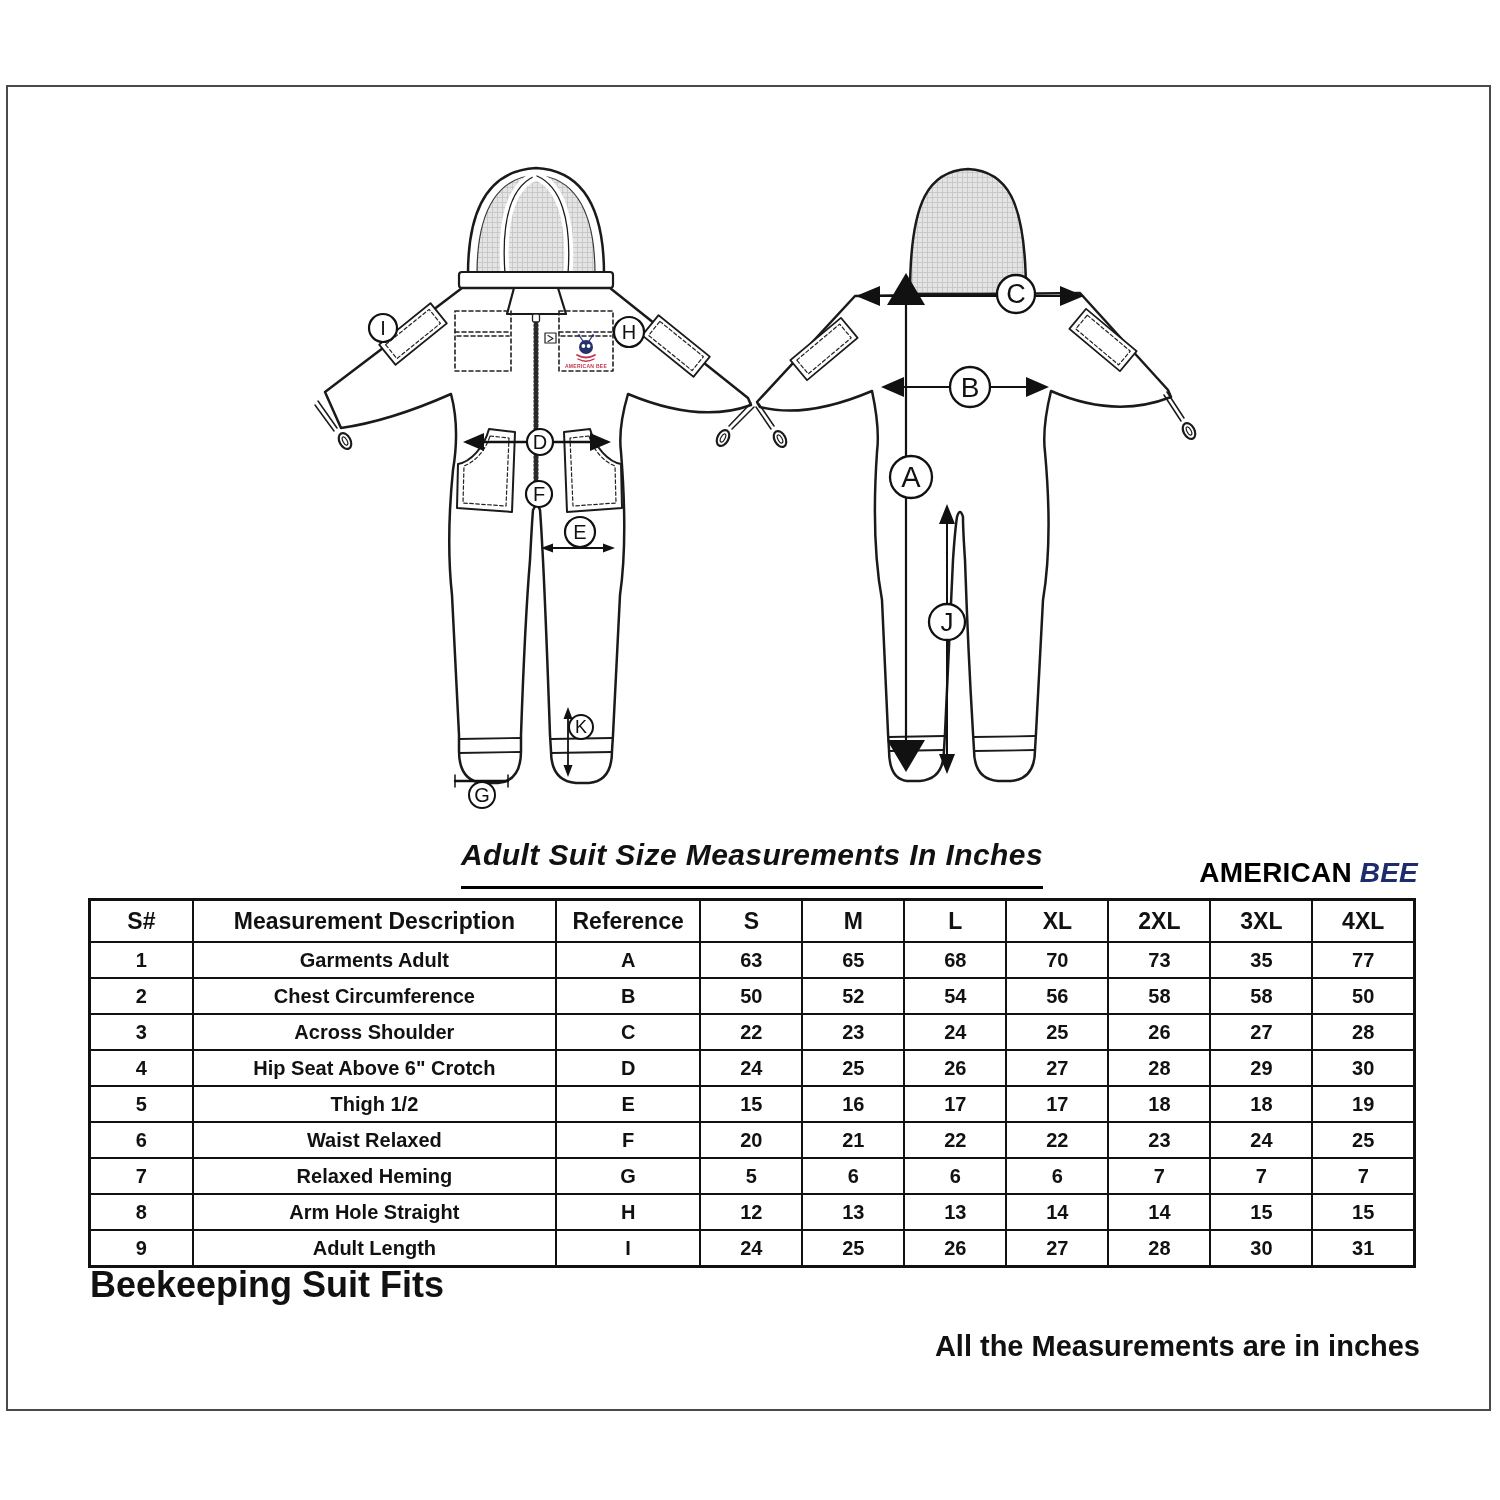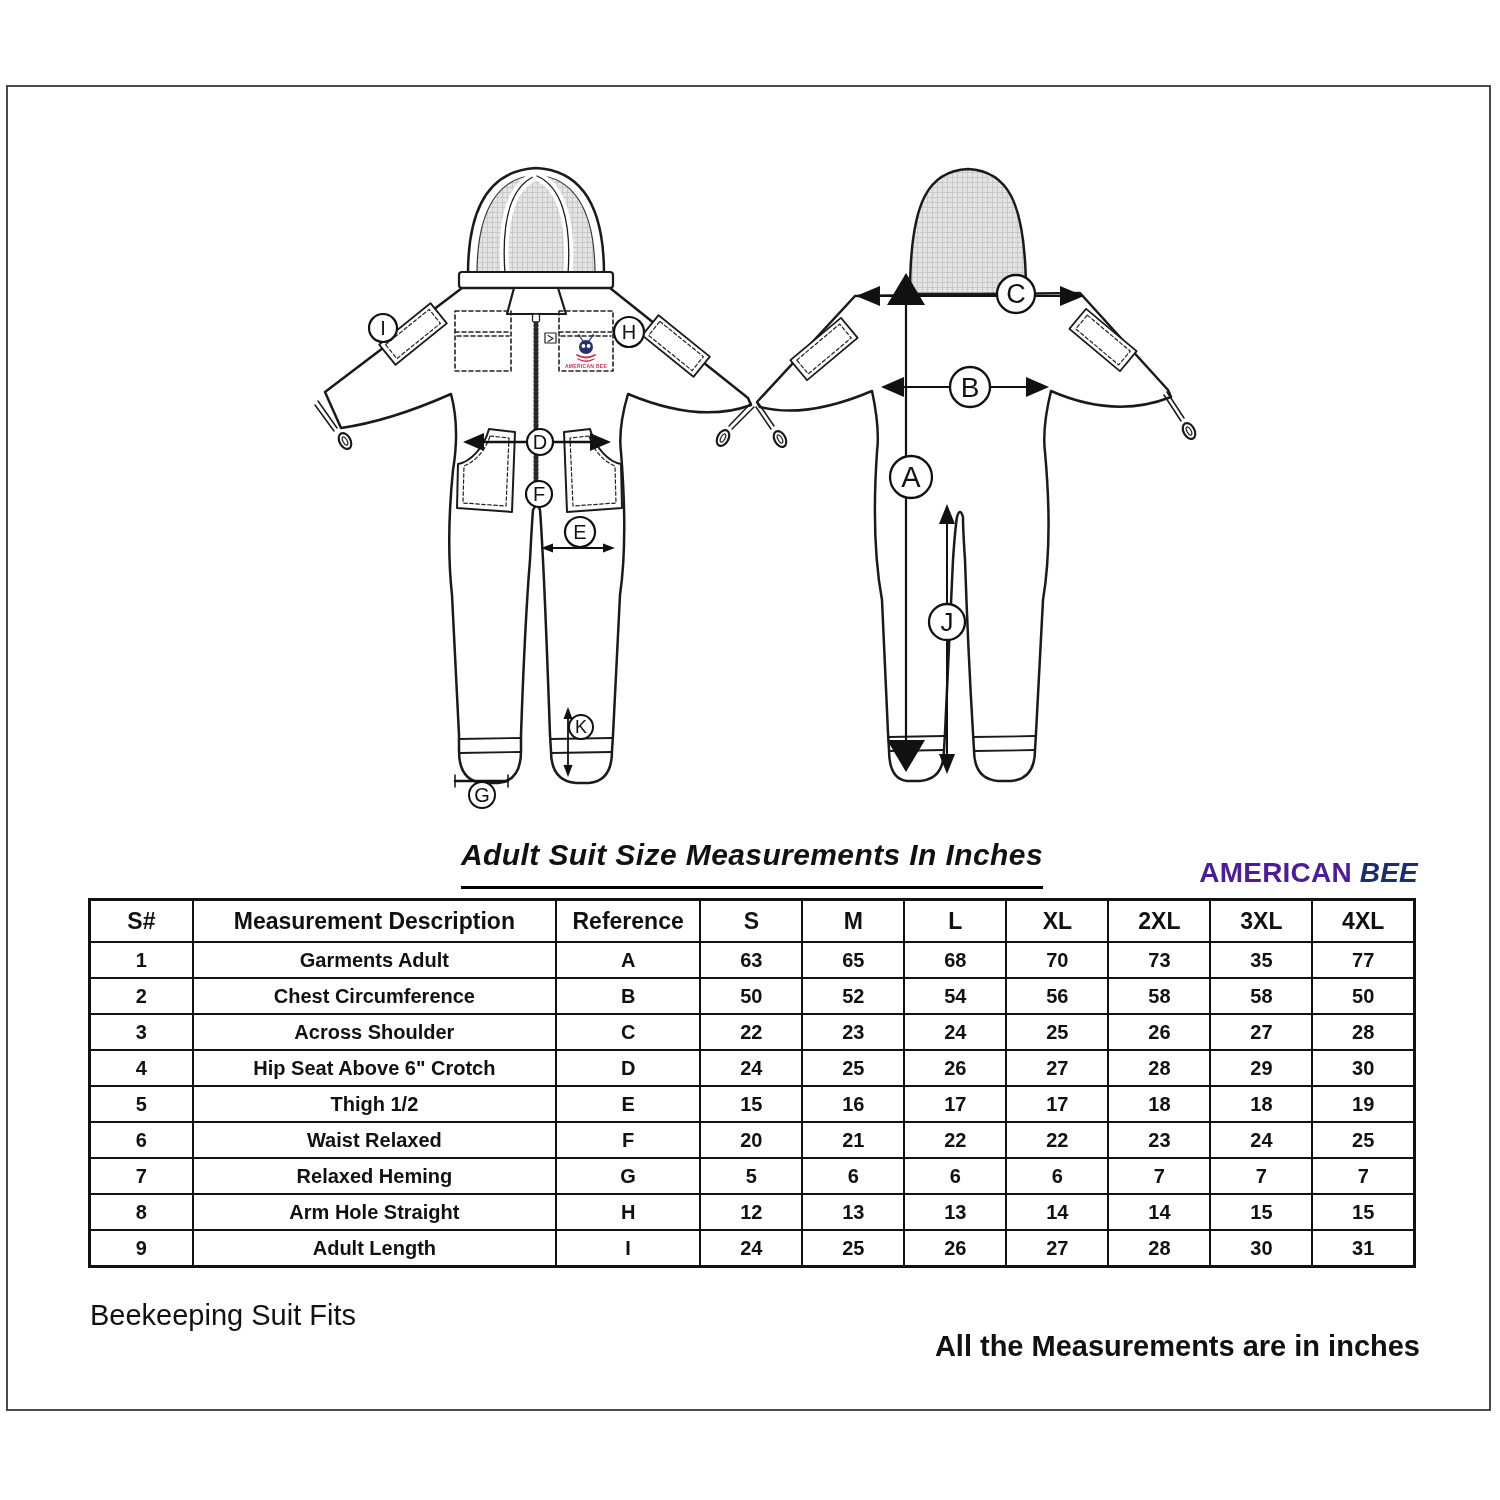--- a/index.html
+++ b/index.html
@@ -12,21 +12,21 @@
   .title-wrap{position:absolute;left:88px;top:838px;width:1328px;text-align:center;}
   .title-wrap span{font-size:30px;font-weight:bold;letter-spacing:.4px;border-bottom:3px solid #000;padding-bottom:15px;font-style:italic;}
   .brand{position:absolute;top:857px;right:82px;font-size:28px;font-weight:800;letter-spacing:.2px;white-space:nowrap;}
   table.size-table{
     position:absolute;left:88px;top:898px;width:1328px;
     border-collapse:collapse;table-layout:fixed;text-align:center;
     border:3px solid #111;
   }
   table.size-table th{height:40px;font-size:23px;font-weight:bold;border:2px solid #111;padding:0;}
   table.size-table td{height:34px;font-size:20px;font-weight:bold;border:2px solid #111;padding:0;}
-  .footer-left{position:absolute;left:90px;top:1299px;font-size:29px;font-weight:normal;}
+  .footer-left{position:absolute;left:90px;top:1264px;font-size:36px;font-weight:bold;}
   .footer-right{position:absolute;right:80px;top:1330px;font-size:29px;font-weight:bold;}
 </style>
 </head>
 <body>
 
 <div class="frame"></div>
 
 <svg class="diagram" width="1500" height="745" viewBox="0 85 1500 745">
   <defs>
     <pattern id="mesh" width="5" height="5" patternUnits="userSpaceOnUse">
@@ -243,21 +243,21 @@
           <text x="947" y="631" font-size="26">J</text>
         </g>
     </g>
   </g>
 </svg>
 
 <div class="title-wrap">
   <span>Adult Suit Size Measurements In Inches</span>
 </div>
 
-<div class="brand"><span style="color: #4c1d95; margin-top: 12px;">AMERICAN</span>&nbsp;<span style="color: rgb(31, 44, 107); font-style: italic;">BEE</span></div>
+<div class="brand"><span style="color: #000000; margin-top: 12px;">AMERICAN</span>&nbsp;<span style="color: rgb(31, 44, 107); font-style: italic;">BEE</span></div>
 
 <table class="size-table">
   <colgroup>
     <col style="width:7.8%">
       <col style="width:27.4%">
       <col style="width:10.9%">
     <col style="width:7.7%">
       <col style="width:7.7%">
       <col style="width:7.7%">
       <col style="width:7.7%">

